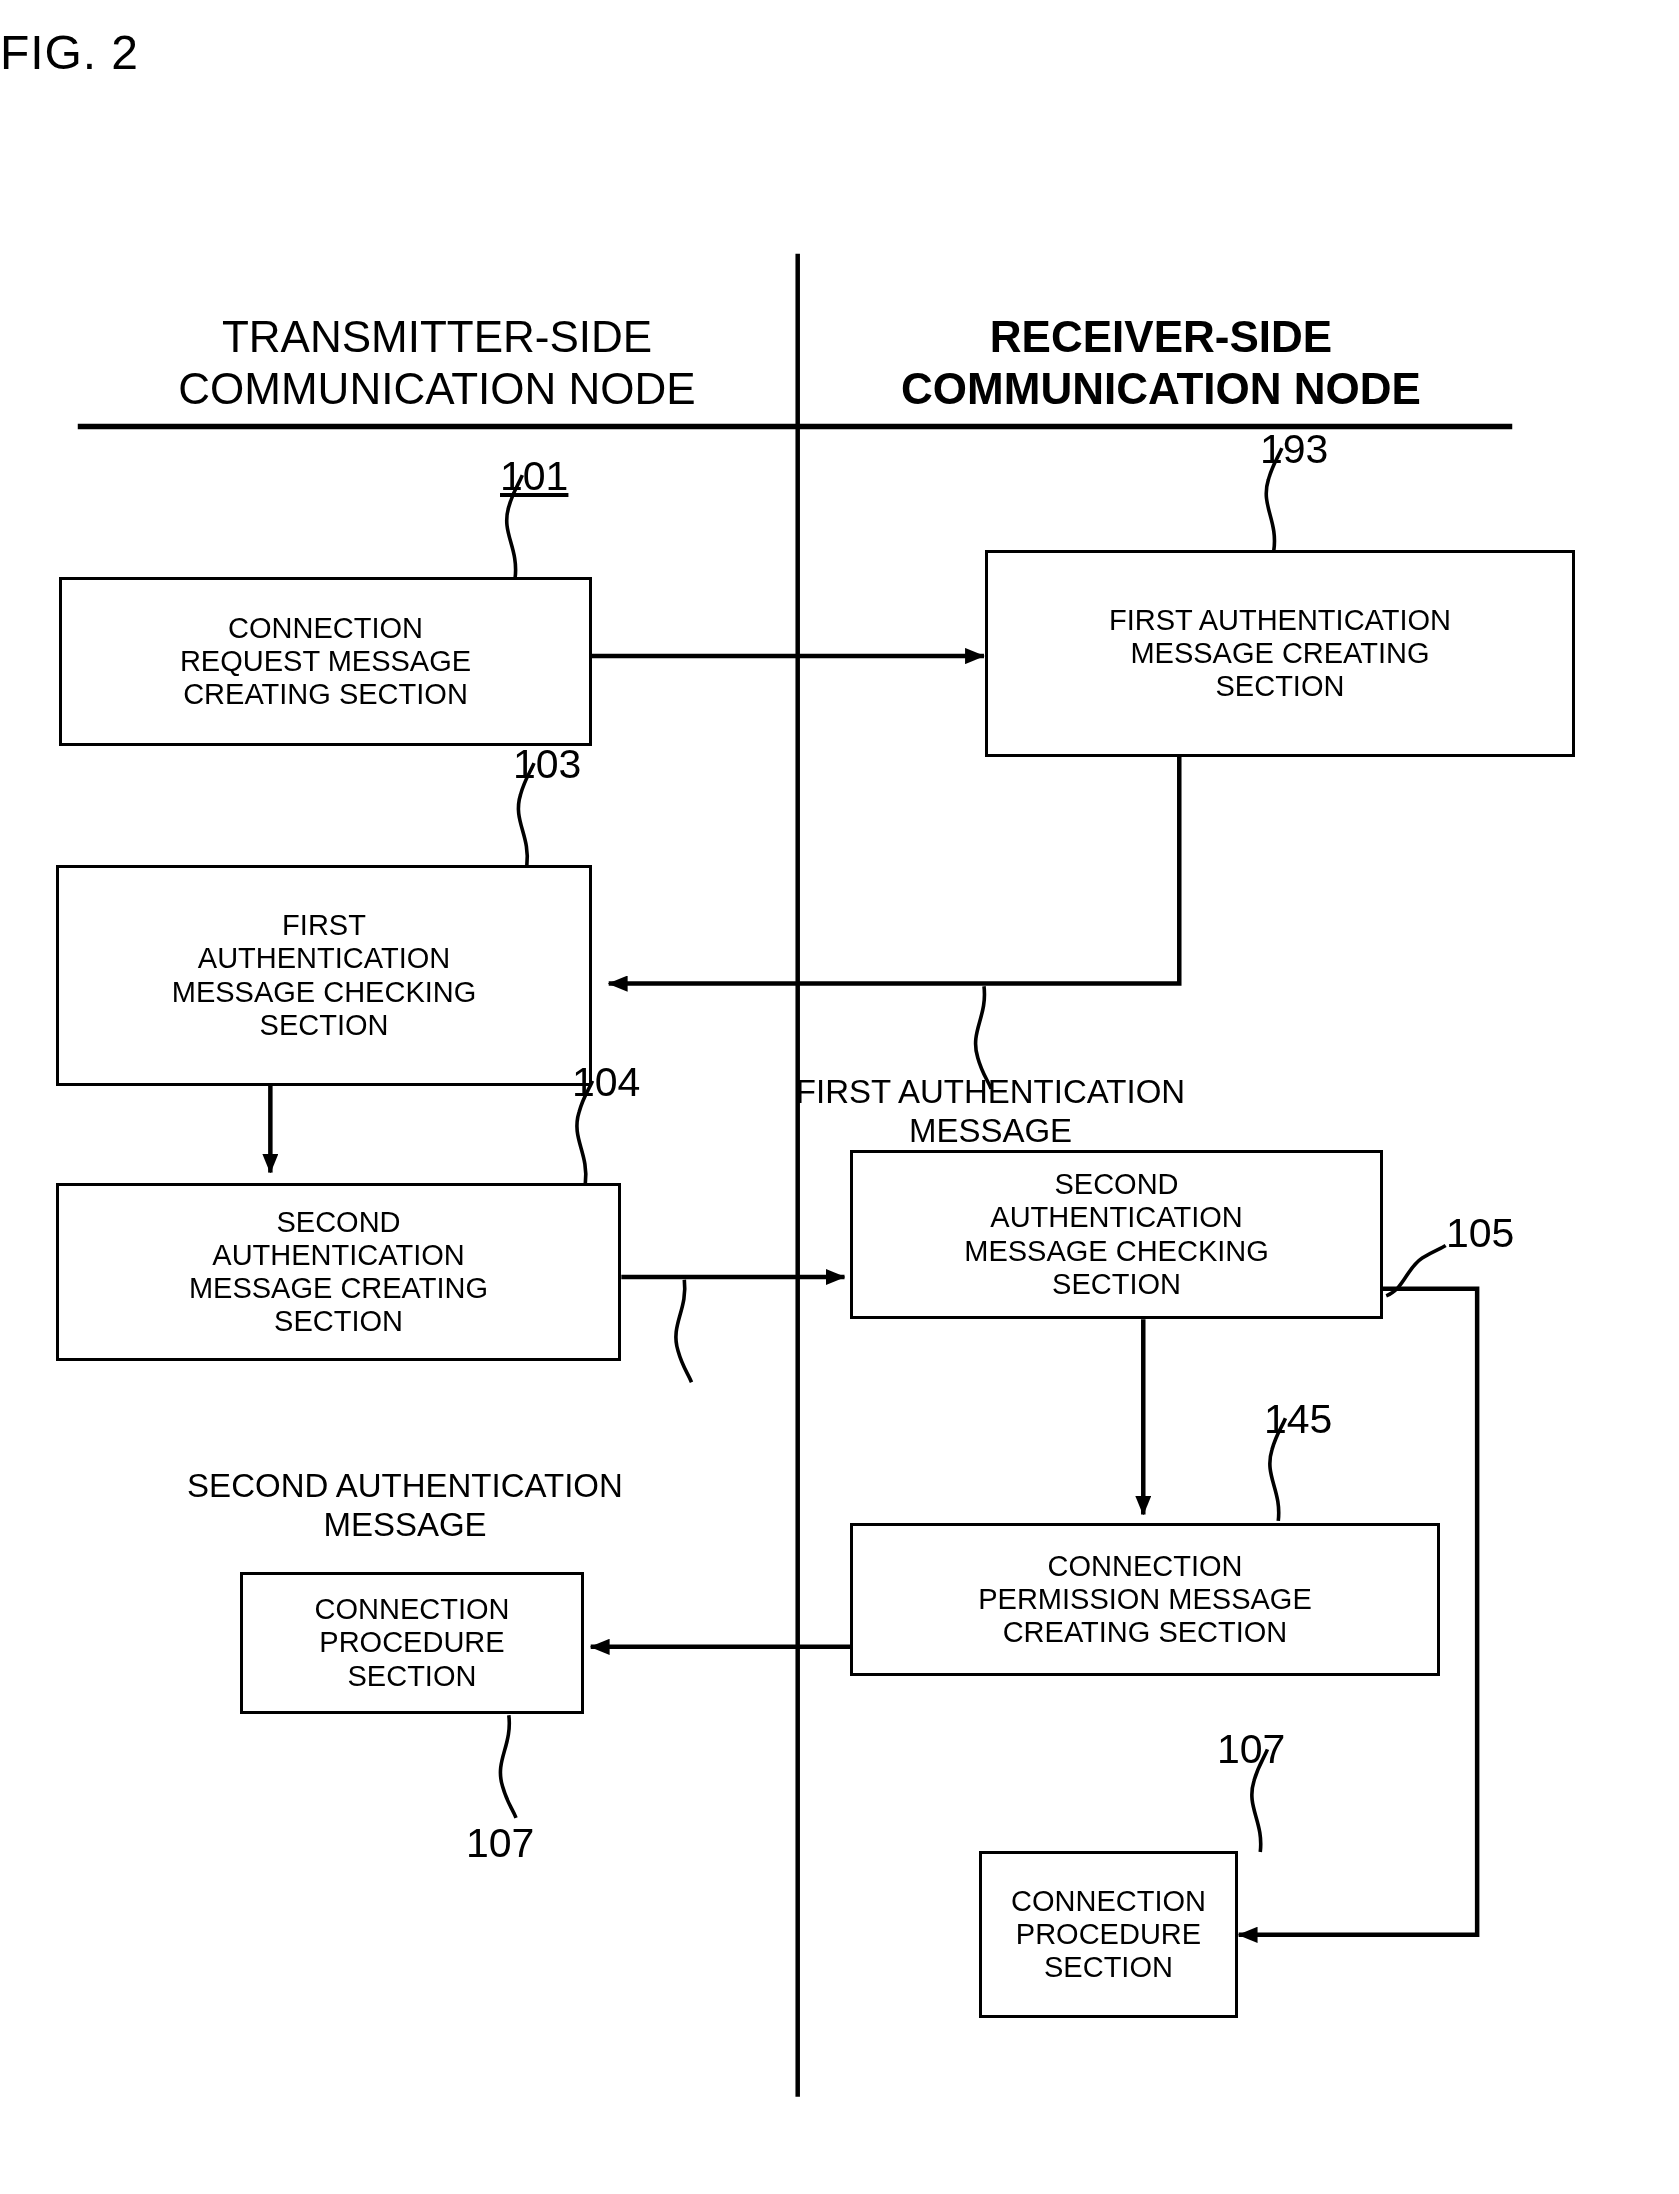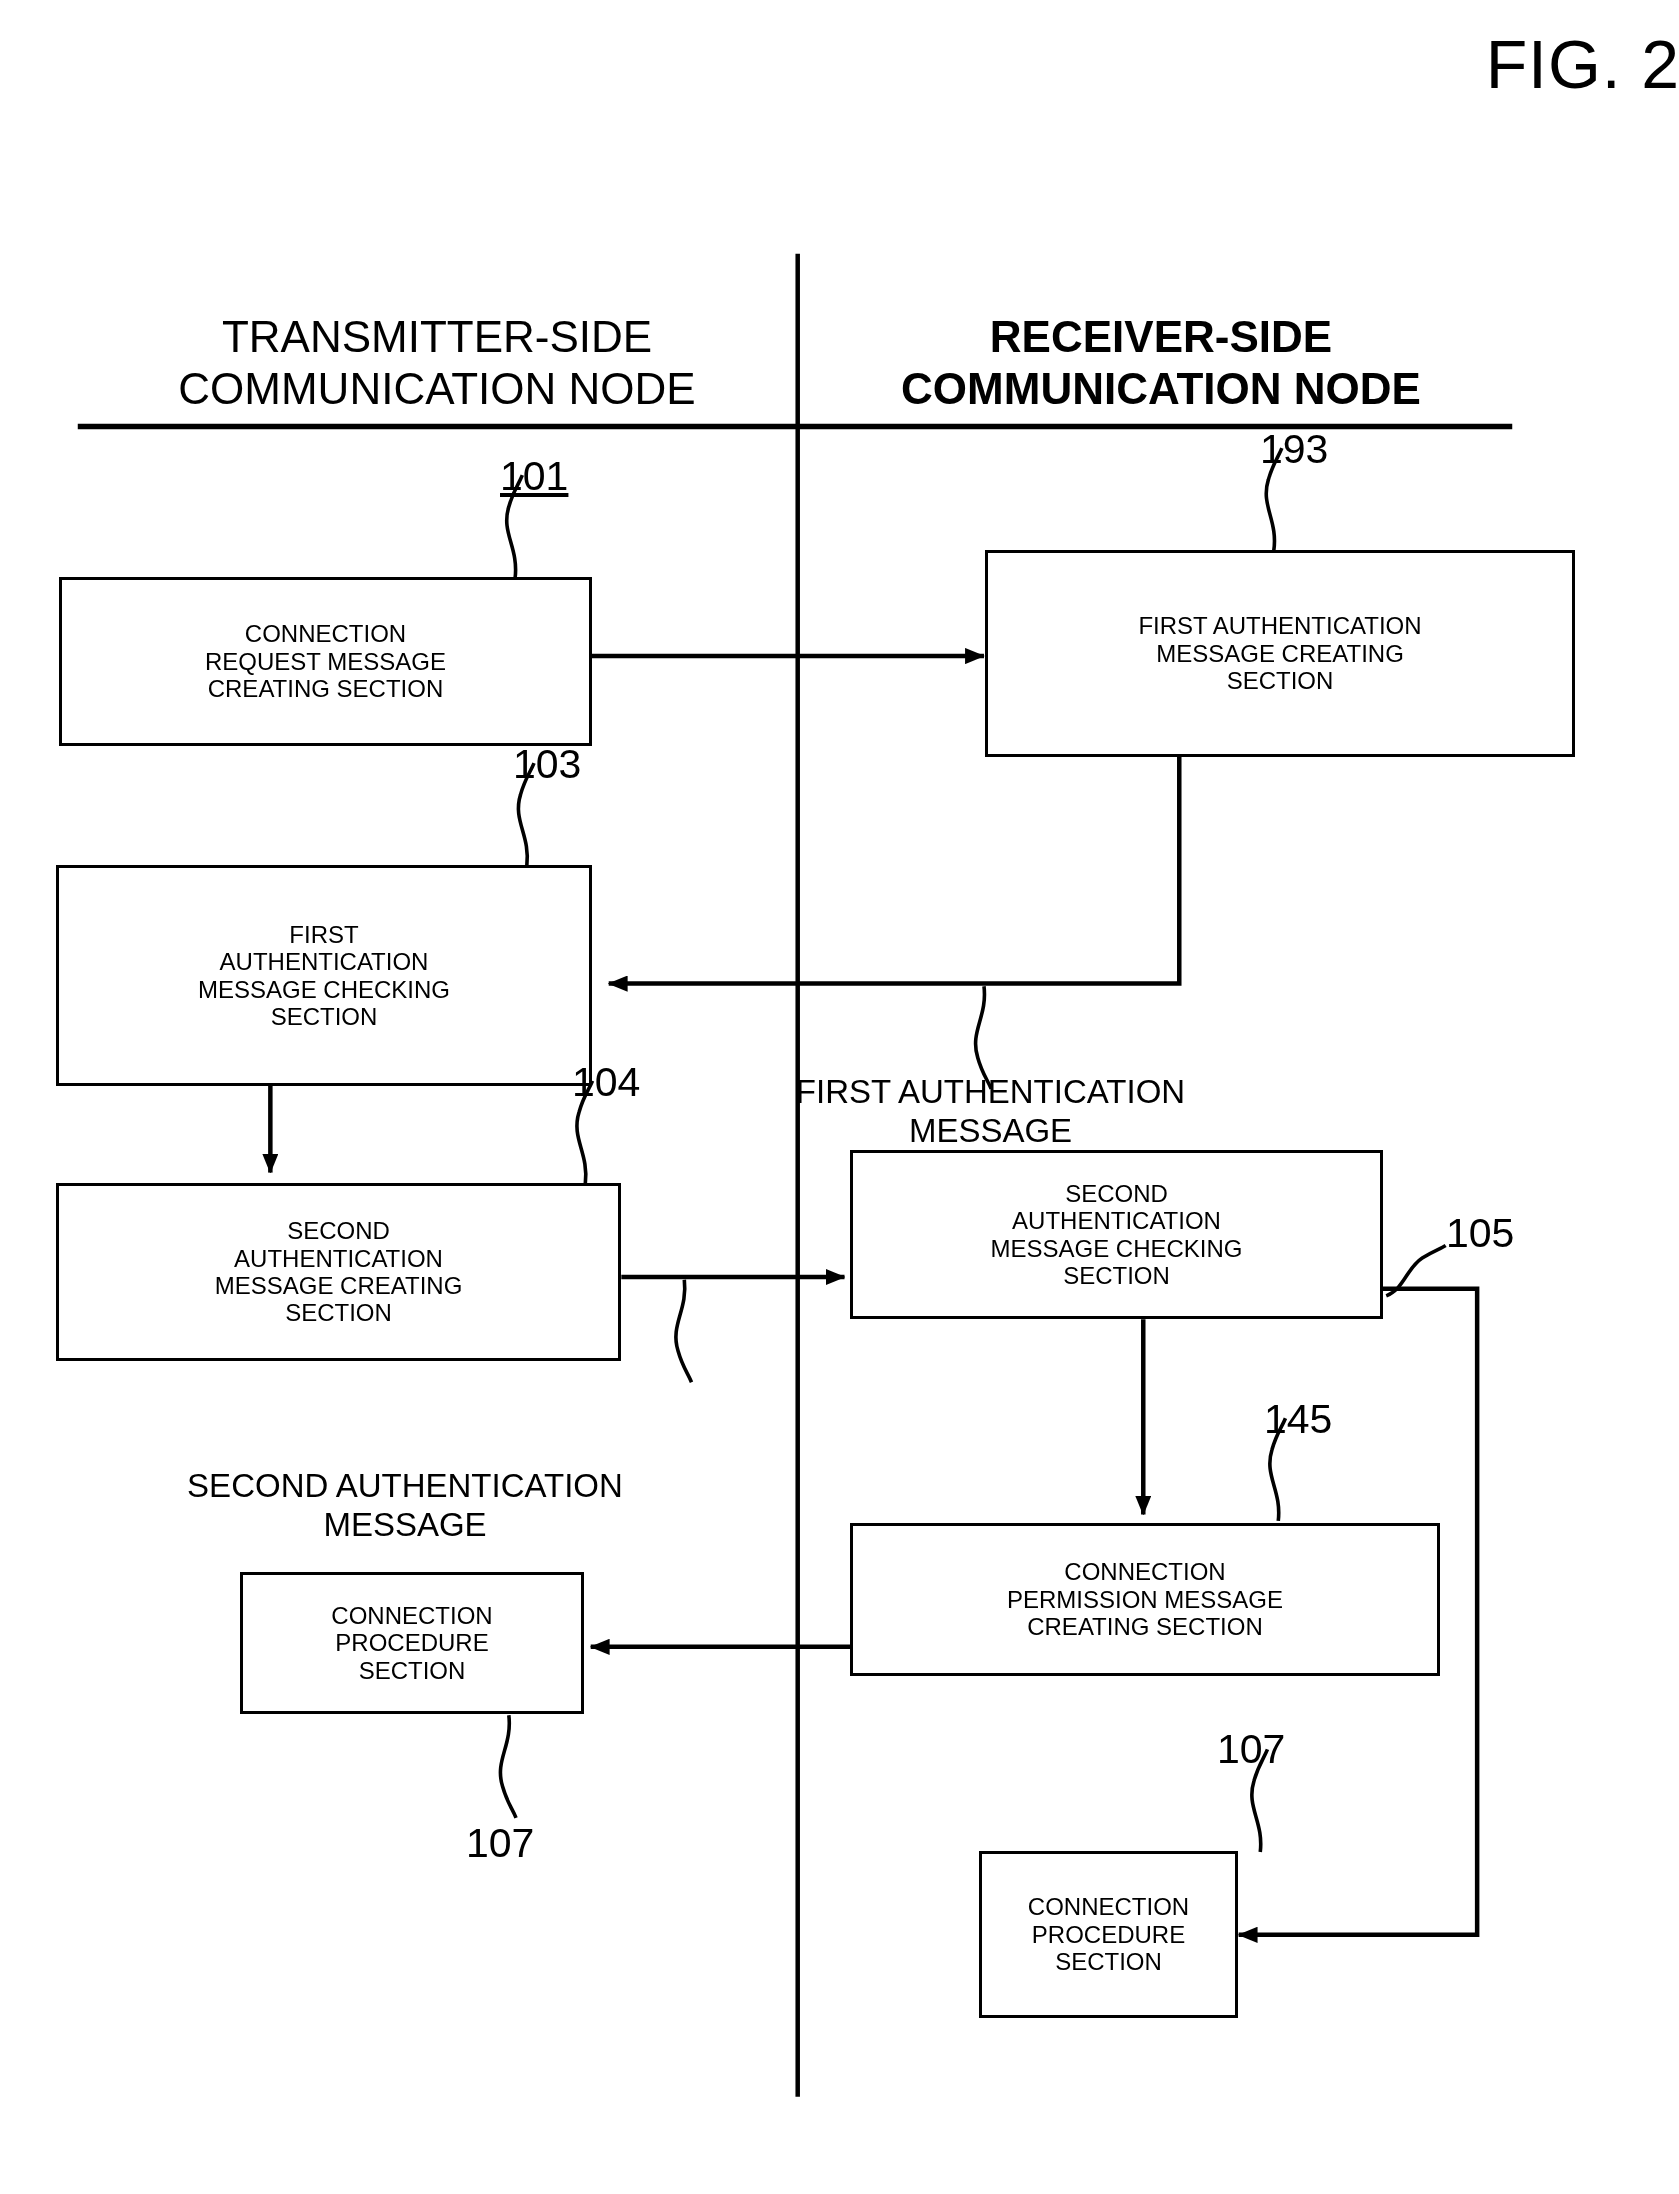--- a/index.html
+++ b/index.html
@@ -16,22 +16,22 @@
     width: 1680px;
     height: 2194px;
     background: #ffffff;
     overflow: hidden;
   }
   #fig-title {
     position: absolute;
     top: 25px;
     left: 0;
     width: 1680px;
-    text-align: right;
-    font-size: 68px;
+    text-align: left;
+    font-size: 48px;
     letter-spacing: 0.9px;
     font-weight: normal;
   }
   .node-header {
     position: absolute;
     text-align: center;
     font-size: 44px;
     line-height: 1.18;
     white-space: pre-line;
   }
@@ -39,21 +39,21 @@
   #header-right { left: 810px; top: 311px; width: 702px; font-weight: bold; }
 
   .box {
     position: absolute;
     border: 3.6px solid #000;
     box-sizing: border-box;
     display: flex;
     align-items: center;
     justify-content: center;
     text-align: center;
-    font-size: 24px;
+    font-size: 29px;
     line-height: 1.14;
     white-space: pre-line;
     background: #fff;
     z-index: 3;
   }
   .ref {
     position: absolute;
     font-size: 41px;
     z-index: 4;
   }

